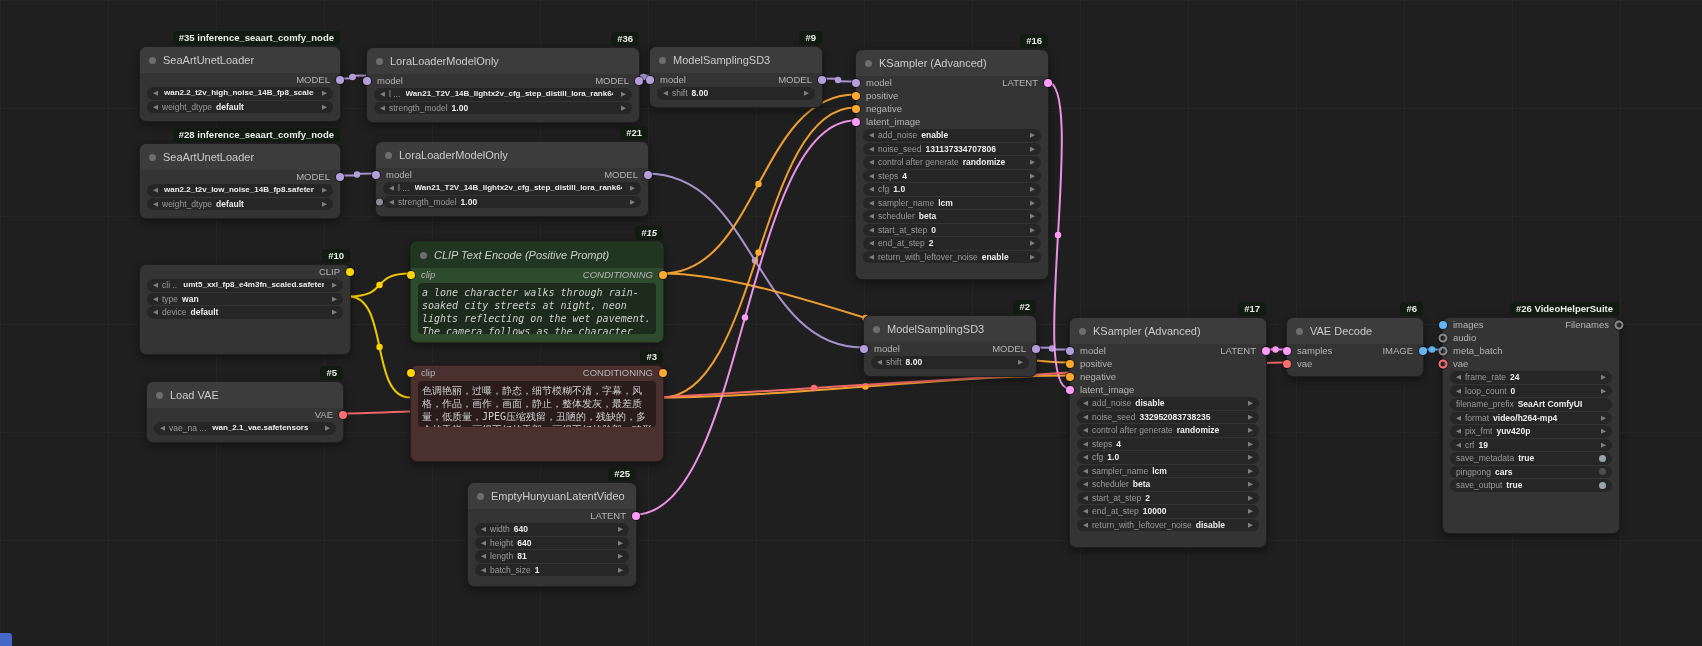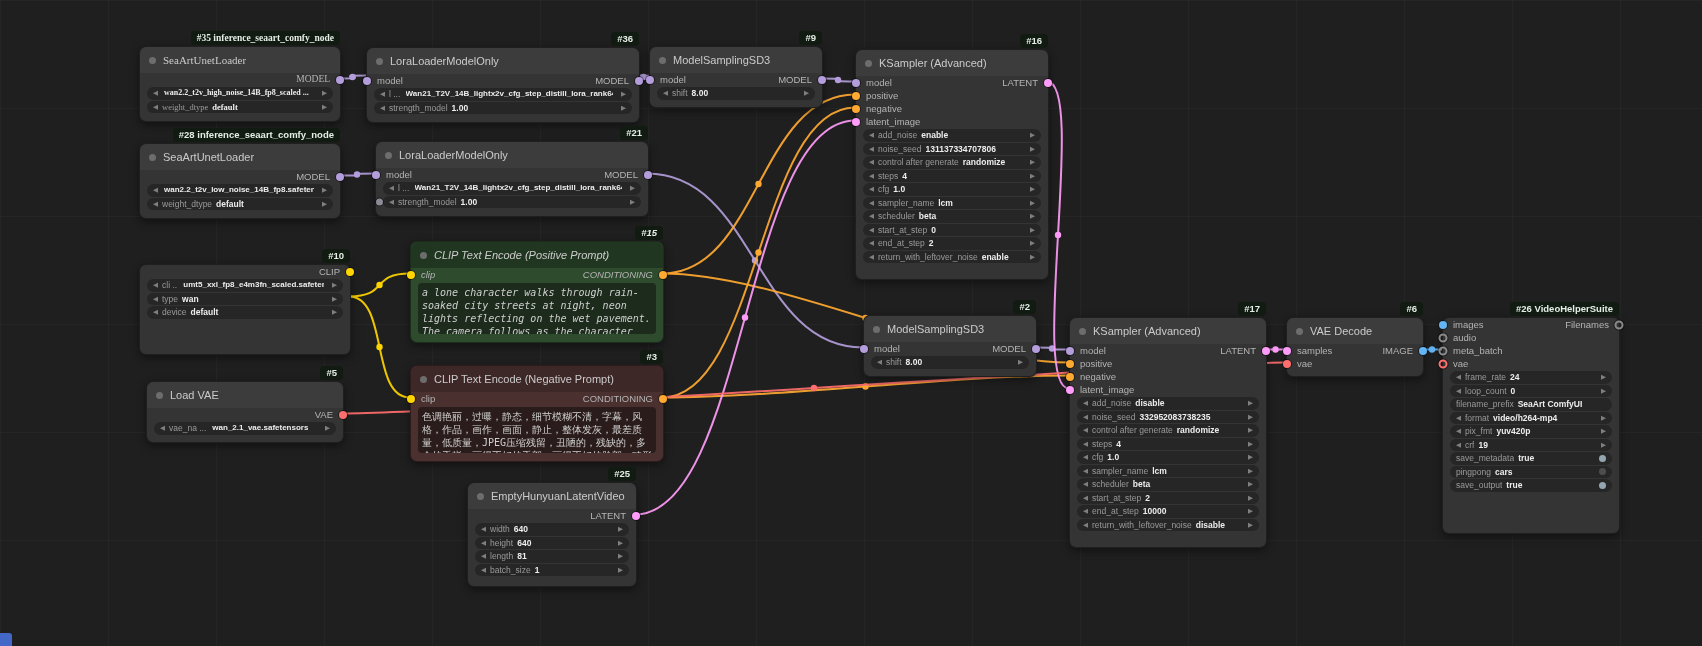--- a/index.html
+++ b/index.html
@@ -102,21 +102,21 @@
       <path d="M1047,81.5 C1087,81.5 1029,388.5 1069,388.5" stroke="#FF9CF9" stroke-width="2" fill="none" stroke-linecap="round" opacity="0.92"></path>
       <circle cx="1058" cy="235" r="3.2" fill="#FF9CF9"></circle>
       <path d="M1265,349.5 C1305,349.5 1246,349.5 1286,349.5" stroke="#FF9CF9" stroke-width="2" fill="none" stroke-linecap="round" opacity="0.92"></path>
       <circle cx="1275.5" cy="349.5" r="3.2" fill="#FF9CF9"></circle>
       <path d="M342,413.5 C462,413.5 1166,362.5 1286,362.5" stroke="#FF6E6E" stroke-width="2" fill="none" stroke-linecap="round" opacity="0.92"></path>
       <circle cx="814" cy="388" r="3.2" fill="#FF6E6E"></circle>
       <path d="M1422,349.5 C1462,349.5 1402,349.5 1442,349.5" stroke="#64B5F6" stroke-width="2" fill="none" stroke-linecap="round" opacity="0.92"></path>
       <circle cx="1432" cy="349.5" r="3.2" fill="#64B5F6"></circle>
     </svg>
   <div class="corner" style="background: rgb(68, 104, 200);"></div>
-<div class="node theme-default" style="left: 139px; top: 46px; width: 200px; height: 74px; font-family: Liberation Serif, serif;">
+<div class="node theme-default" style="left: 139px; top: 46px; width: 200px; height: 74px;">
       <div class="badge">#35 inference_seaart_comfy_node</div>
       <div class="node-header">
         <span class="collapse-dot"></span>
         <span class="node-title">SeaArtUnetLoader</span>
       </div>
       <div class="port-row">
         <span class="port-label out">MODEL</span>
         <span class="port-dot out" style="background: rgb(179, 157, 219);"></span>
       </div>
       <div class="widget kind-file">
@@ -382,24 +382,20 @@
       <div class="port-row">
         <span class="port-dot in" style="background: rgb(255, 213, 0);"></span>
         <span class="port-label in">clip</span>
         <span class="port-label out">CONDITIONING</span>
         <span class="port-dot out" style="background: rgb(255, 169, 49);"></span>
       </div>
       <div class="textarea" style="height: 45px;">a lone character walks through rain-soaked city streets at night, neon lights reflecting on the wet pavement. The camera follows as the character passes under a streetlamp, looking up as cars pass by in the background.</div>
     </div>
     <div class="node theme-maroon" style="left: 410px; top: 365px; width: 252px; height: 95px;">
       <div class="badge">#3</div>
-      <div class="node-header">
-        <span class="collapse-dot"></span>
-        <span class="node-title">CLIP Text Encode (Negative Prompt)</span>
-      </div>
       <div class="port-row">
         <span class="port-dot in" style="background: rgb(255, 213, 0);"></span>
         <span class="port-label in">clip</span>
         <span class="port-label out">CONDITIONING</span>
         <span class="port-dot out" style="background: rgb(255, 169, 49);"></span>
       </div>
       <div class="textarea" style="height: 40px;">色调艳丽，过曝，静态，细节模糊不清，字幕，风格，作品，画作，画面，静止，整体发灰，最差质量，低质量，JPEG压缩残留，丑陋的，残缺的，多余的手指，画得不好的手部，画得不好的脸部，畸形的，毁容的，形态畸形的肢体，手指融合，静止不动的画面，杂乱的背景，三条腿，背景人很多，倒着走</div>
     </div>
     <div class="node theme-default" style="left: 467px; top: 482px; width: 168px; height: 103px;">
       <div class="badge">#25</div>

